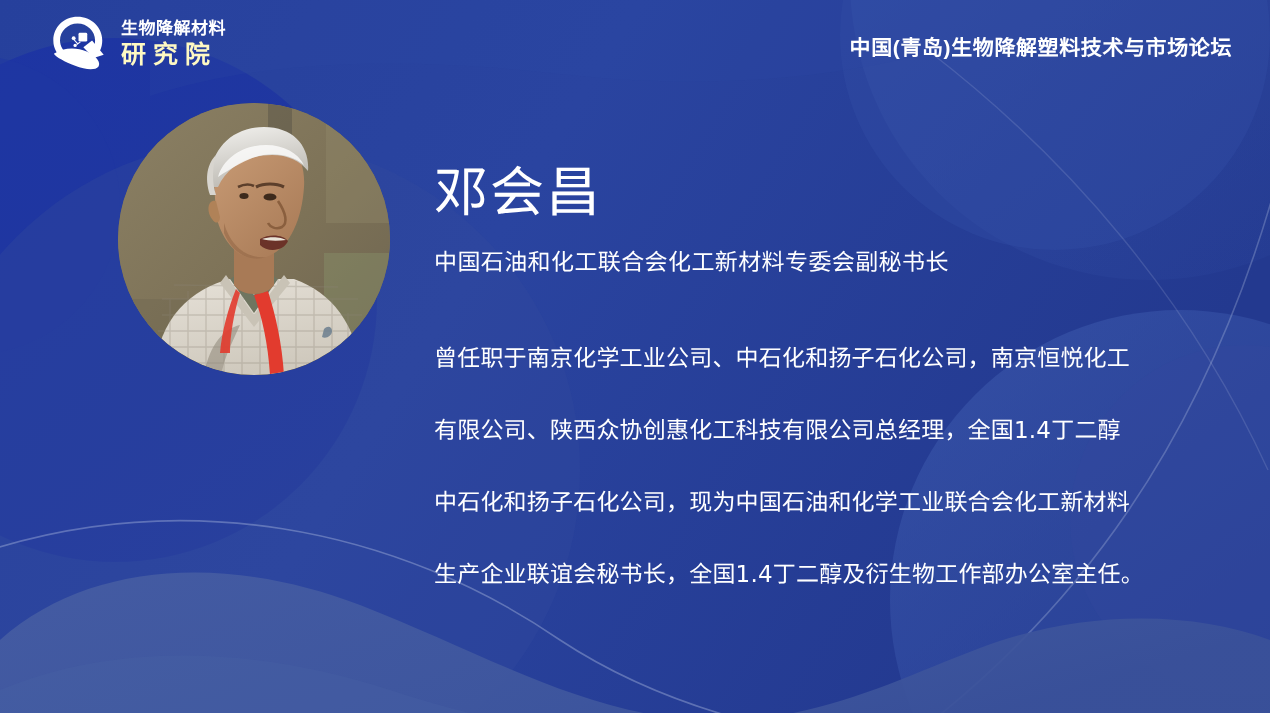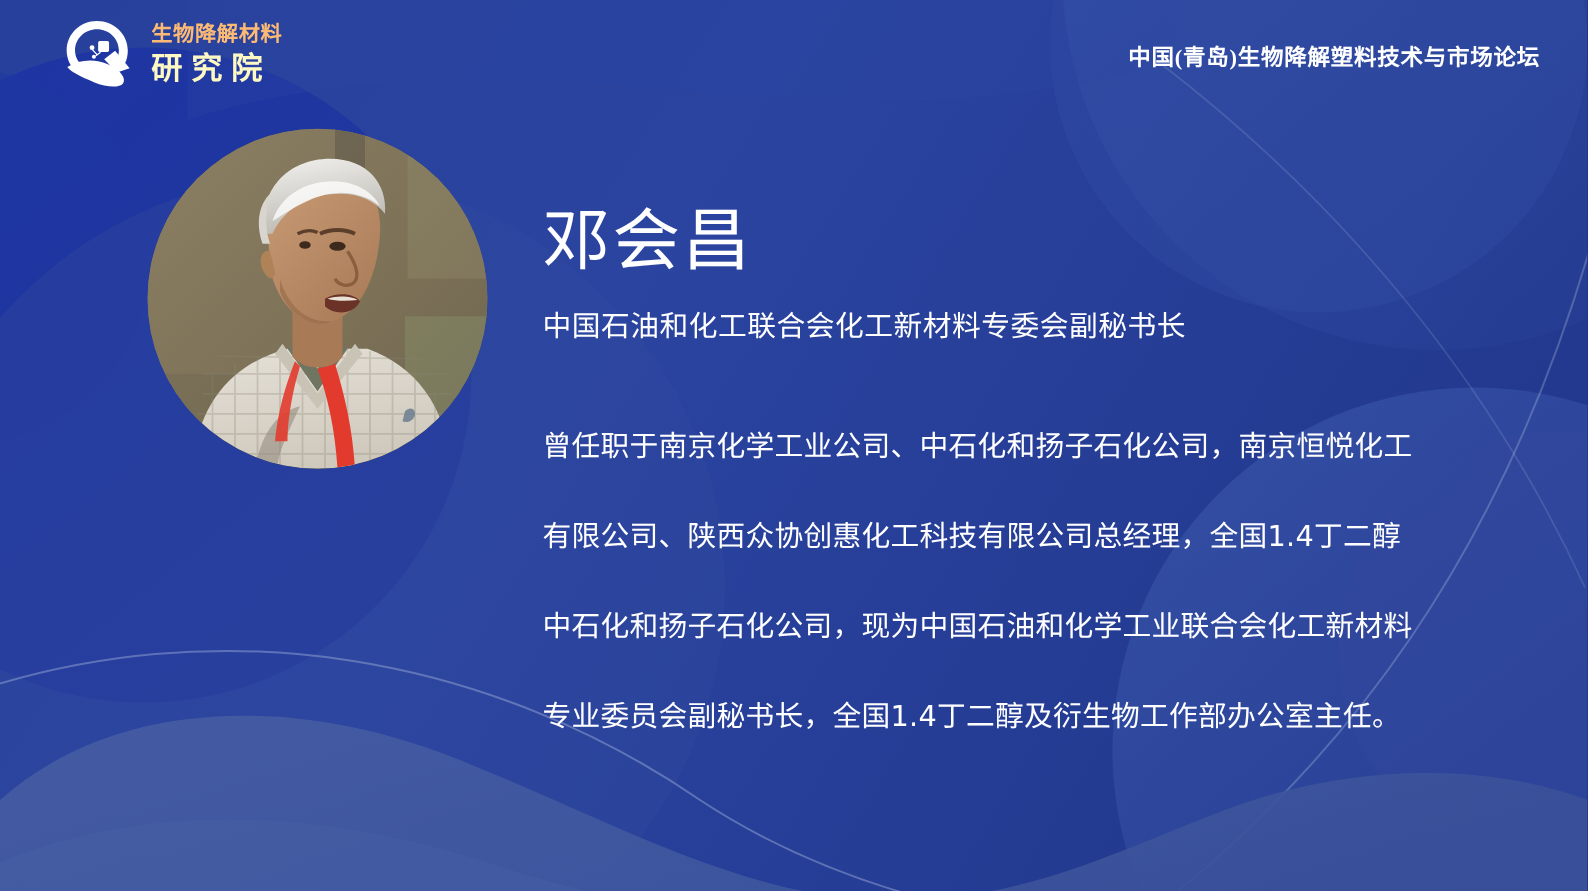--- a/index.html
+++ b/index.html
@@ -25,34 +25,34 @@
     position:absolute; top:0; left:0; right:0; height:88px;
     z-index:6;
   }
   .logo{
     position:absolute; left:48px; top:12px;
     display:flex; align-items:center; gap:11px;
   }
   .logo-mark{ width:62px; height:62px; flex:0 0 62px; }
   .logo-text{ display:flex; flex-direction:column; justify-content:center; line-height:1; }
   .logo-line1{
-    color:#fdba74; font-size:17px; font-weight:700;
+    color:#ffffff; font-size:17px; font-weight:700;
     letter-spacing:0.5px; white-space:nowrap;
     font-family:"DejaVu Sans","Liberation Sans",sans-serif;
   }
   .logo-line2{
     color:#fef9c3; font-size:25px; font-weight:700;
     letter-spacing:7px; margin-top:5px; white-space:nowrap;
     font-family:"DejaVu Sans","Liberation Sans",sans-serif;
   }
   .header-title{
     position:absolute; right:38px; top:31px;
-    color:#ffffff; font-size:18px; font-weight:700;
+    color:#ffffff; font-size:21px; font-weight:700;
     letter-spacing:0.6px; white-space:nowrap;
-    font-family:Liberation Serif, serif;
+    font-family:Liberation Sans, sans-serif;
   }
 
   
   .portrait{
     position:absolute; left:118px; top:103px;
     width:272px; height:272px; border-radius:50%;
     overflow:hidden; z-index:5;
     background:#7d7459;
   }
   .portrait svg{ display:block; width:100%; height:100%; }
@@ -249,17 +249,17 @@
     </svg>
   </div>
 
   <div class="content">
     <div class="speaker-name">邓会昌</div>
     <div class="speaker-role">中国石油和化工联合会化工新材料专委会副秘书长</div>
     <div class="speaker-bio">
       <div class="bio-line">曾任职于南京化学工业公司、中石化和扬子石化公司，南京恒悦化工</div>
       <div class="bio-line">有限公司、陕西众协创惠化工科技有限公司总经理，全国1.4丁二醇</div>
       <div class="bio-line">中石化和扬子石化公司，现为中国石油和化学工业联合会化工新材料</div>
-      <div class="bio-line">专业委员会副秘书长，全国1.4丁二醇及衍生物工作部办公室主任。</div>
+      <div class="bio-line">生产企业联谊会秘书长，全国1.4丁二醇及衍生物工作部办公室主任。</div>
     </div>
   </div>
 
 </div>
 
 </body></html>

